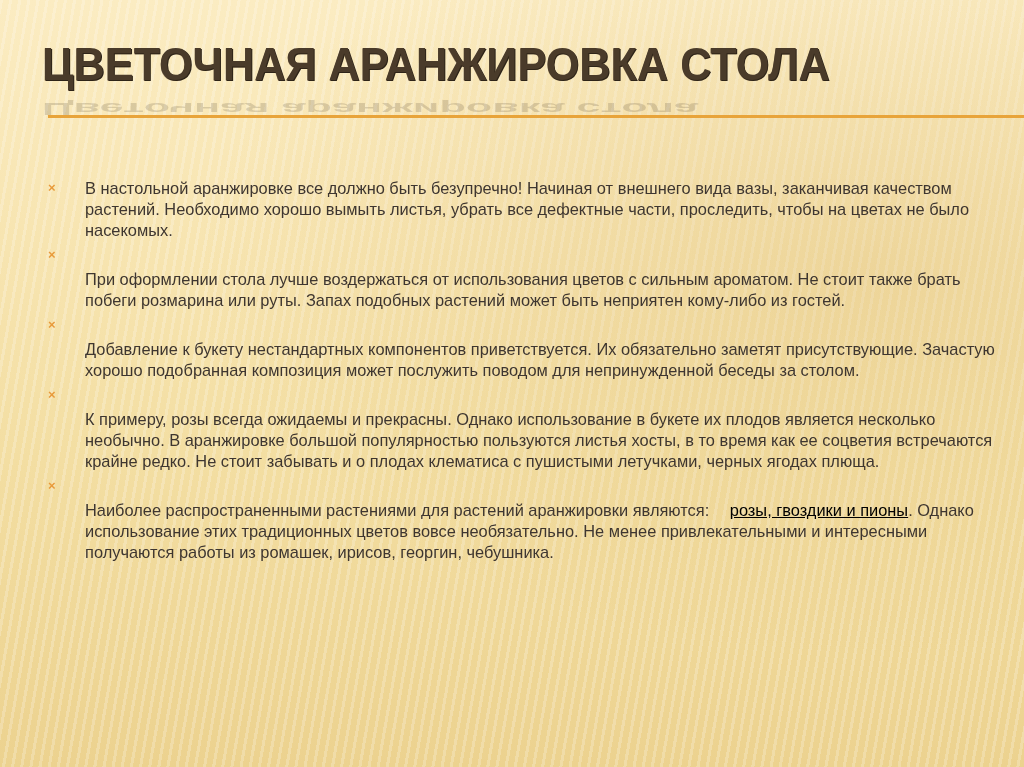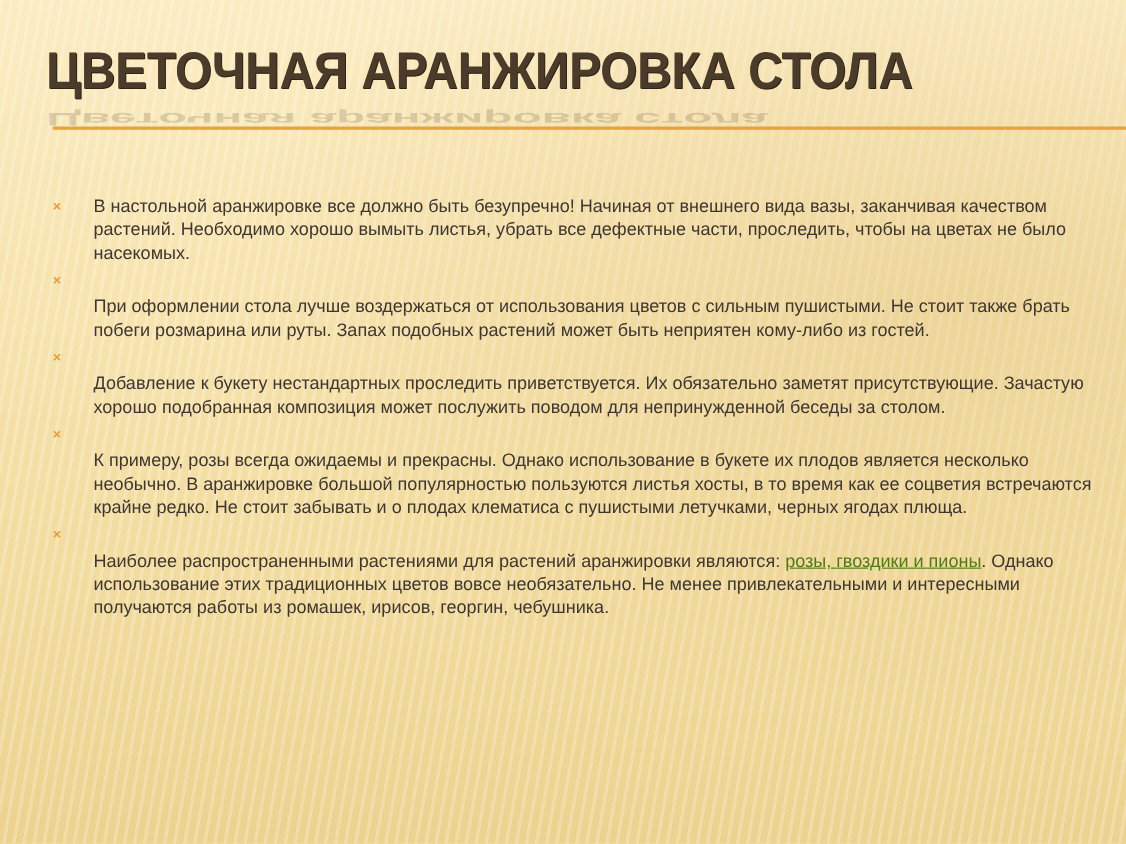--- a/index.html
+++ b/index.html
@@ -46,49 +46,49 @@
   .item {
     position:relative; padding-left:37px;
     font-size:16.4px; line-height:21px; color:#3e3630;
   }
   .item + .item { margin-top:0; }
   .bullet {
     position:absolute; left:0; top:-1px;
     color:#e89a3a; font-size:13px; font-weight:bold;
   }
   .bullet-only { height:24px; }
-  .link { color:#4d7c0f; text-decoration:underline; }
+  .link { color:#000000; text-decoration:underline;margin-left:16px; }
 </style>
 </head>
 <body>
 
 <div class="slide"></div>
 
 <div class="title">Цветочная аранжировка стола</div>
 <div class="title-reflection">Цветочная аранжировка стола</div>
 <div class="rule"></div>
 
 <div class="content">
   <div class="item">
     <span class="bullet">×</span>
     <span>В настольной аранжировке все должно быть безупречно! Начиная от внешнего вида вазы, заканчивая качеством растений. Необходимо хорошо вымыть листья, убрать все дефектные части, проследить, чтобы на цветах не было насекомых.</span>
   </div>
 
   <div class="item bullet-only" style="margin-top:4px;">
     <span class="bullet">×</span>
   </div>
   <div class="item">
-    <span>При оформлении стола лучше воздержаться от использования цветов с сильным пушистыми. Не стоит также брать побеги розмарина или руты. Запах подобных растений может быть неприятен кому-либо из гостей.</span>
+    <span>При оформлении стола лучше воздержаться от использования цветов с сильным ароматом. Не стоит также брать побеги розмарина или руты. Запах подобных растений может быть неприятен кому-либо из гостей.</span>
   </div>
 
   <div class="item bullet-only" style="margin-top:4px;">
     <span class="bullet">×</span>
   </div>
   <div class="item">
-    <span>Добавление к букету нестандартных проследить приветствуется. Их обязательно заметят присутствующие. Зачастую хорошо подобранная композиция может послужить поводом для непринужденной беседы за столом.</span>
+    <span>Добавление к букету нестандартных компонентов приветствуется. Их обязательно заметят присутствующие. Зачастую хорошо подобранная композиция может послужить поводом для непринужденной беседы за столом.</span>
   </div>
 
   <div class="item bullet-only" style="margin-top:4px;">
     <span class="bullet">×</span>
   </div>
   <div class="item">
     <span>К примеру, розы всегда ожидаемы и прекрасны. Однако использование в букете их плодов является несколько необычно. В аранжировке большой популярностью пользуются листья хосты, в то время как ее соцветия встречаются крайне редко. Не стоит забывать и о плодах клематиса с пушистыми летучками, черных ягодах плюща.</span>
   </div>
 
   <div class="item bullet-only" style="margin-top:4px;">

